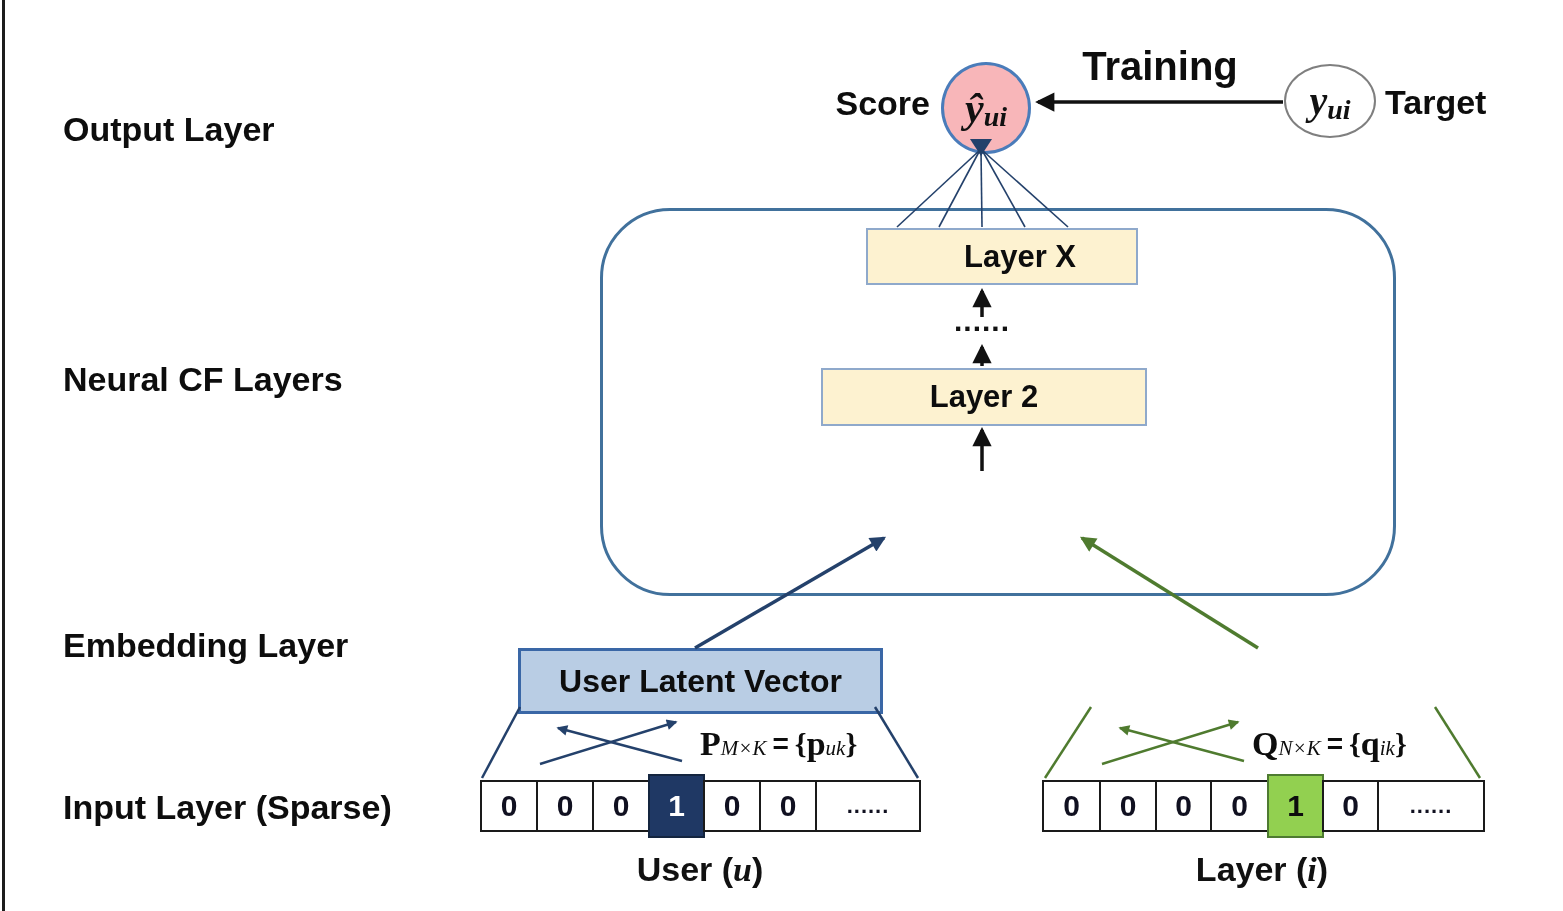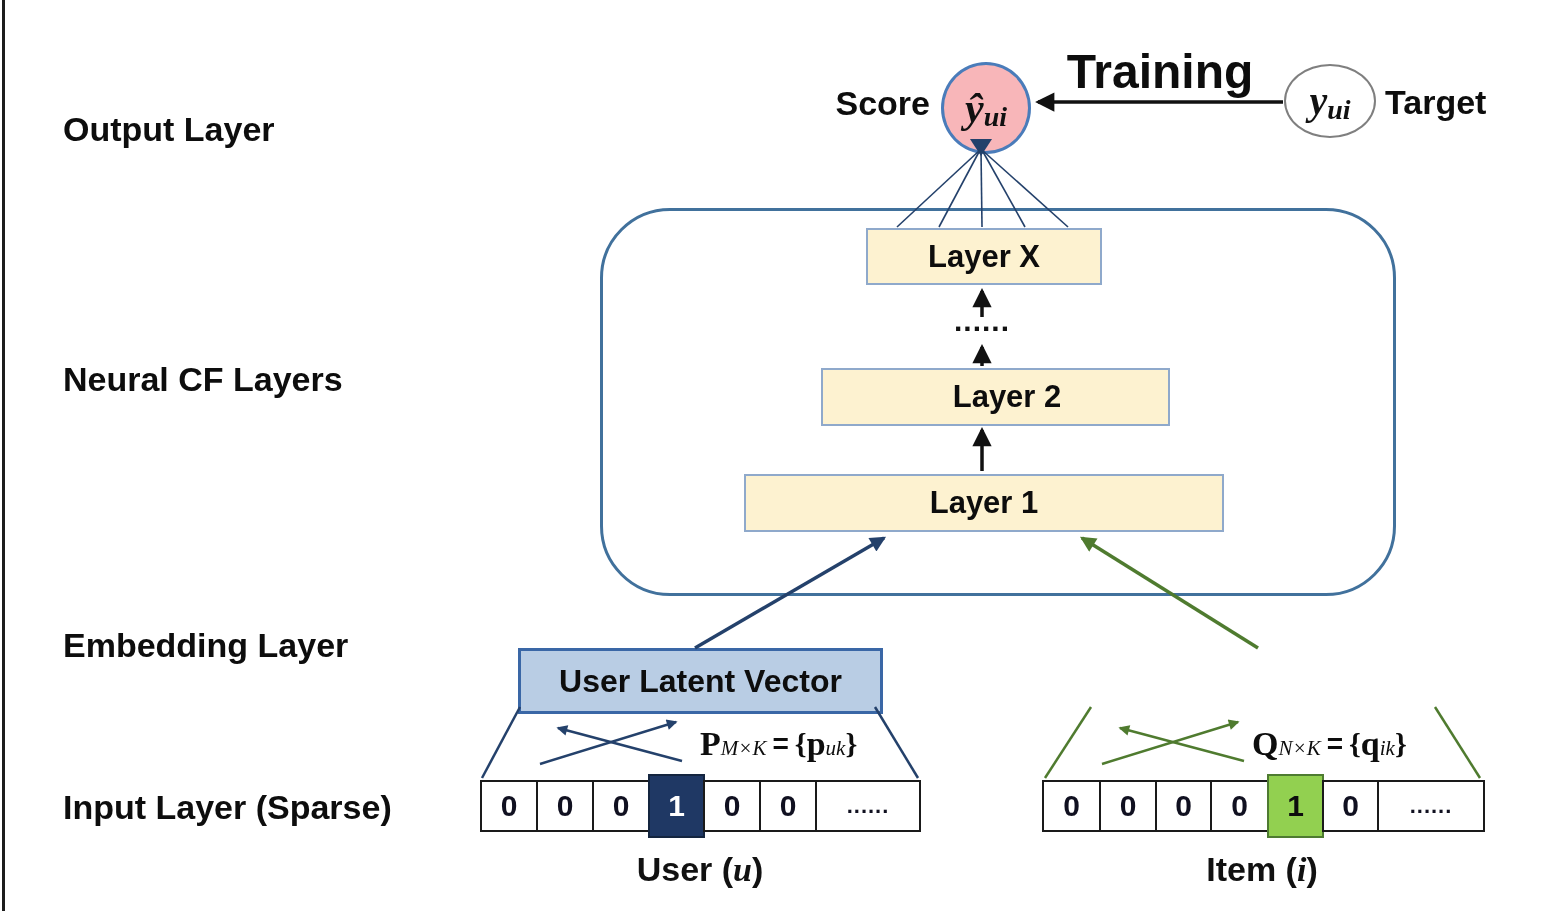--- a/index.html
+++ b/index.html
@@ -15,22 +15,22 @@
   .node{display:flex;align-items:center;justify-content:center;border-radius:50%;}
   .score-node{left:941px;top:62px;width:84px;height:86px;background:#f8b6b9;border:3px solid #4a7cba;}
   .target-node{left:1284px;top:64px;width:88px;height:70px;background:#ffffff;border:2px solid #7f7f7f;}
   .node .sym{font-family:"Liberation Serif",serif;font-style:italic;font-weight:700;font-size:42px;line-height:1;}
   .node .sub{font-family:"Liberation Serif",serif;font-style:italic;font-weight:700;font-size:28px;line-height:1;margin-top:18px;}
 
   
   .ncf-box{left:600px;top:208px;width:790px;height:382px;border:3px solid #41719c;border-radius:70px;background:transparent;}
   .layerbox{background:#fdf2d0;border:2px solid #8fa9cb;display:flex;align-items:center;justify-content:center;
             font-weight:700;font-size:31px;color:#0d0d0d;}
-  .layer-x{left:866px;top:228px;width:232px;height:53px;}
-  .layer-2{left:821px;top:368px;width:322px;height:54px;padding-left:23px;}
+  .layer-x{left:866px;top:228px;width:232px;height:53px;padding-left:36px;}
+  .layer-2{left:821px;top:368px;width:322px;height:54px;}
   .layer-1{left:744px;top:474px;width:476px;height:54px;}
   .vdots{left:940px;top:308px;width:84px;height:30px;text-align:center;font-weight:700;font-size:30px;letter-spacing:1px;line-height:26px;}
 
   
   .embbox{display:flex;align-items:center;justify-content:center;font-weight:700;font-size:32px;color:#0d0d0d;}
   .user-emb{left:518px;top:648px;width:359px;height:60px;background:#b9cde4;border:3px solid #3a67a6;}
   .item-emb{left:1088px;top:648px;width:350px;height:60px;background:#c3d5ae;border:3px solid #4e7b31;}
 
   
   .formula{display:flex;align-items:center;white-space:nowrap;color:#0d0d0d;}
@@ -62,32 +62,31 @@
   <div class="abs lbl" style="left:63px;top:110px;">Output Layer</div>
   <div class="abs lbl" style="left:63px;top:360px;text-align:right;">Neural CF Layers</div>
   <div class="abs lbl" style="left:63px;top:626px;">Embedding Layer</div>
   <div class="abs lbl" style="left:63px;top:788px;">Input Layer (Sparse)</div>
 
   <div class="abs lbl" style="left:780px;top:84px;width:150px;text-align:right;">Score</div>
   <div class="abs node score-node">
     <span class="sym">ŷ</span>
       <span class="sub">ui</span>
   </div>
-  <div class="abs lbl" style="left:1040px;top:44px;width:240px;text-align:center;font-size:48px;">Training</div>
+  <div class="abs lbl" style="left:1040px;top:44px;width:240px;text-align:center;font-size:40px;">Training</div>
   <div class="abs node target-node">
     <span class="sym" style="font-size:40px;">y</span>
       <span class="sub">ui</span>
   </div>
   <div class="abs lbl" style="left:1385px;top:83px;">Target</div>
 
   <div class="abs ncf-box"></div>
   <div class="abs layerbox layer-x">Layer X</div>
   <div class="abs vdots">......</div>
   <div class="abs layerbox layer-2">Layer 2</div>
-  <div class="abs layerbox layer-1">Layer 1</div>
 
   <div class="abs embbox user-emb">User Latent Vector</div>
 
   <div class="abs formula user-formula">
     <span class="big">P</span>
       <span class="ssub">M×K</span>
       <span class="op">=</span>
       <span class="brace">{</span>
       <span class="big">p</span>
       <span class="ssub">uk</span>
@@ -113,21 +112,21 @@
 
   <div class="abs cell" style="left:1042px;top:780px;width:59px;height:52px;">0</div>
   <div class="abs cell" style="left:1099px;top:780px;width:58px;height:52px;">0</div>
   <div class="abs cell" style="left:1155px;top:780px;width:57px;height:52px;">0</div>
   <div class="abs cell" style="left:1210px;top:780px;width:59px;height:52px;">0</div>
   <div class="abs cell hot-item" style="left:1267px;top:774px;width:57px;height:64px;">1</div>
   <div class="abs cell" style="left:1322px;top:780px;width:57px;height:52px;">0</div>
   <div class="abs cell dots" style="left:1377px;top:780px;width:108px;height:52px;">......</div>
 
   <div class="abs caption" style="left:580px;top:850px;width:240px;"><span>User (</span><span class="var">u</span><span>)</span></div>
-  <div class="abs caption" style="left:1142px;top:850px;width:240px;"><span>Item (</span><span class="var">i</span><span>)</span></div>
+  <div class="abs caption" style="left:1142px;top:850px;width:240px;"><span>Layer (</span><span class="var">i</span><span>)</span></div>
 
   <svg class="overlay" width="1563" height="911" viewBox="0 0 1563 911">
     <defs>
       <marker id="ah-black" viewBox="0 0 10 10" refX="8.5" refY="5" markerWidth="6" markerHeight="5.5" orient="auto-start-reverse">
         <path d="M0,0 L10,5 L0,10 z" fill="#111"></path>
       </marker>
       <marker id="ah-navy" viewBox="0 0 10 10" refX="8.5" refY="5" markerWidth="5" markerHeight="4.5" orient="auto-start-reverse">
         <path d="M0,0 L10,5 L0,10 z" fill="#24416b"></path>
       </marker>
       <marker id="ah-green" viewBox="0 0 10 10" refX="8.5" refY="5" markerWidth="5" markerHeight="4.5" orient="auto-start-reverse">

